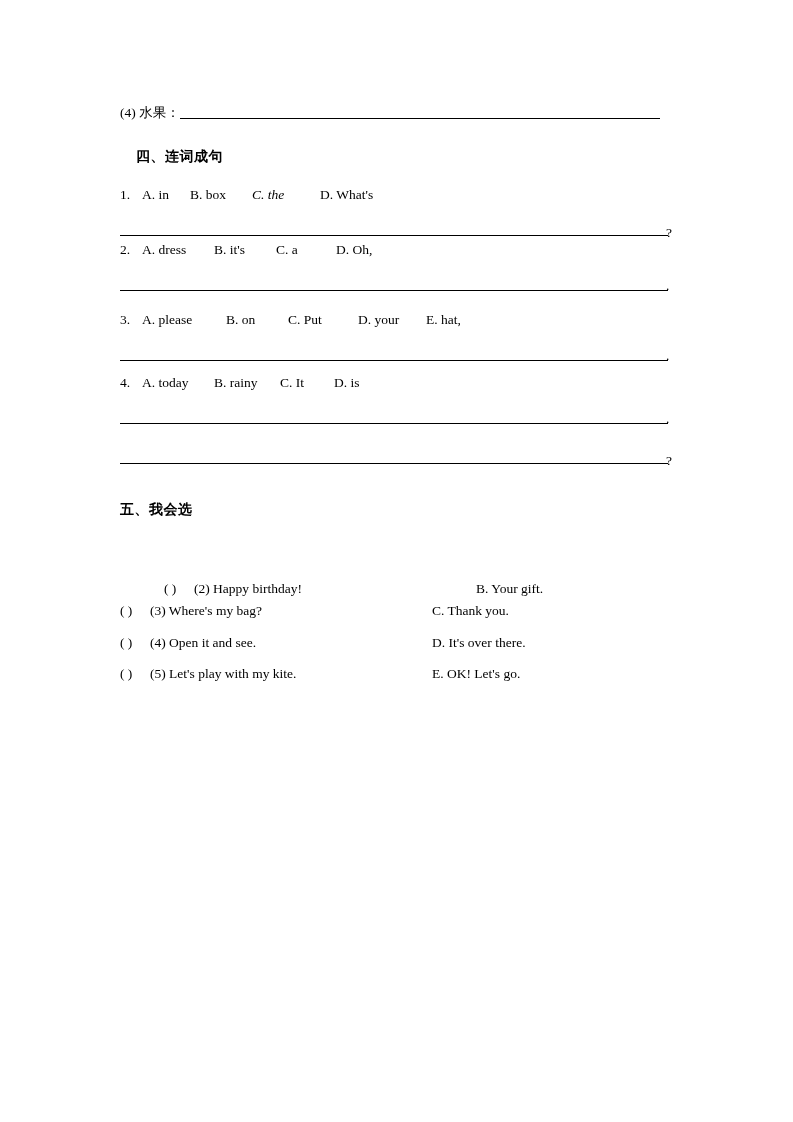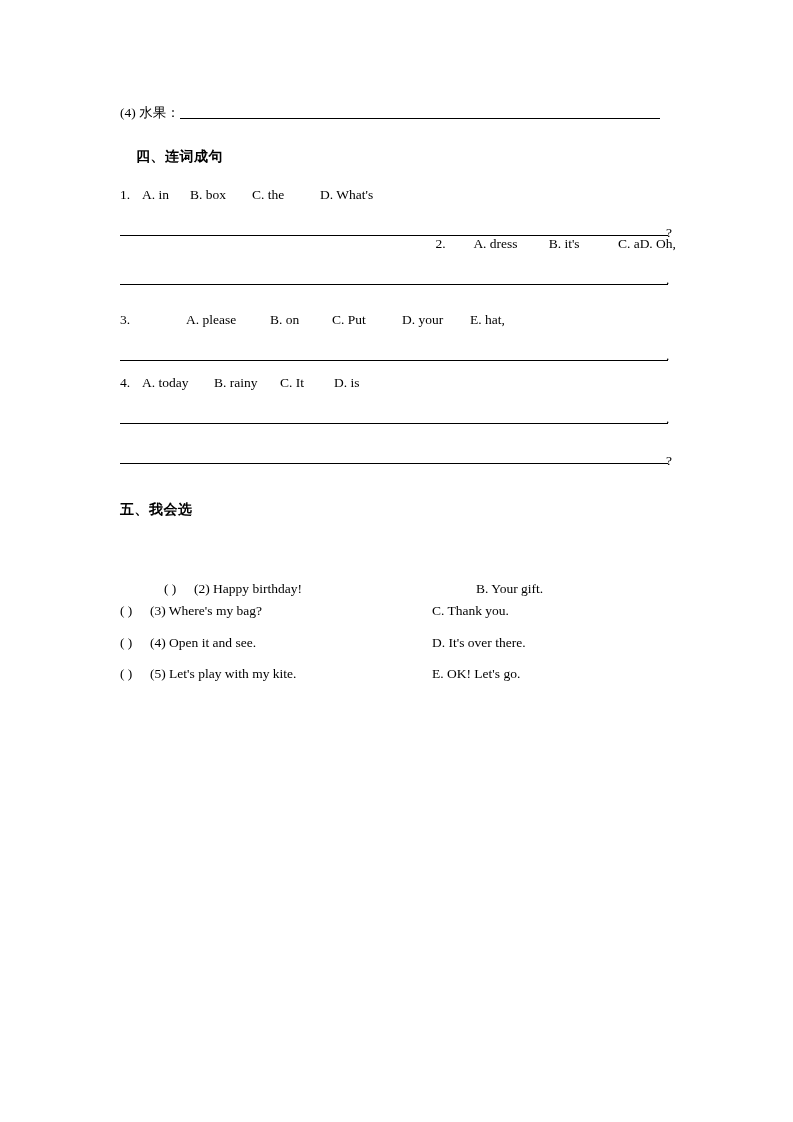--- a/index.html
+++ b/index.html
@@ -116,41 +116,41 @@
 
   <div class="fruit-line">
     <span>(4)</span>
     <span>水果：</span><span class="blank" style="width:480px;"></span>
   </div>
 
   <div class="section-title" id="sec4-title">四、连词成句</div>
 
   <div class="q-block" style="top:186px;">
     <div class="q-options">
-      <span class="opt" style="width:22px;">1.</span><span class="opt" style="width:48px;">A. in</span><span class="opt" style="width:62px;">B. box</span><span class="opt" style="width:68px;">C. the</span><span class="opt">D. What's</span>
+      <span class="opt" style="width:22px;">1.</span><span class="opt" style="width:48px;">A. in</span><span class="opt" style="width:62px;">B. box</span><span class="opt" style="width:68px;font-style:italic;">C. the</span><span class="opt">D. What's</span>
     </div>
     <div class="answer-rule">
       <div class="rule"></div>
       <div class="endmark">?</div>
     </div>
   </div>
 
-  <div class="q-block" style="top:235px;text-align:right;">
+  <div class="q-block" style="top:241px;">
     <div class="q-options">
       <span class="opt" style="width:22px;">2.</span><span class="opt" style="width:72px;">A. dress</span><span class="opt" style="width:62px;">B. it's</span><span class="opt" style="width:60px;">C. a</span><span class="opt">D. Oh,</span>
     </div>
     <div class="answer-rule">
       <div class="rule"></div>
       <div class="endmark period">.</div>
     </div>
   </div>
 
   <div class="q-block" style="top:311px;">
     <div class="q-options">
-      <span class="opt" style="width:22px;">3.</span><span class="opt" style="width:76px;margin-left:44px;">A. please</span><span class="opt" style="width:62px;margin-left:8px;">B. on</span><span class="opt" style="width:70px;">C. Put</span><span class="opt" style="width:68px;">D. your</span><span class="opt">E. hat,</span>
+      <span class="opt" style="width:22px;">3.</span><span class="opt" style="width:76px;">A. please</span><span class="opt" style="width:62px;margin-left:8px;">B. on</span><span class="opt" style="width:70px;">C. Put</span><span class="opt" style="width:68px;">D. your</span><span class="opt">E. hat,</span>
     </div>
     <div class="answer-rule">
       <div class="rule"></div>
       <div class="endmark period">.</div>
     </div>
   </div>
 
   <div class="q-block" style="top:374px;">
     <div class="q-options">
       <span class="opt" style="width:22px;">4.</span><span class="opt" style="width:72px;">A. today</span><span class="opt" style="width:66px;">B. rainy</span><span class="opt" style="width:54px;">C. It</span><span class="opt">D. is</span>

